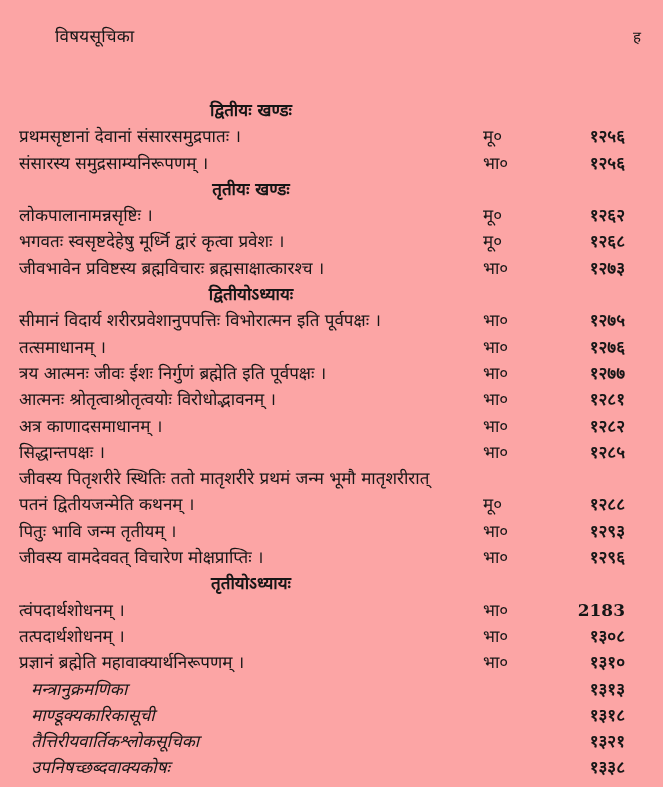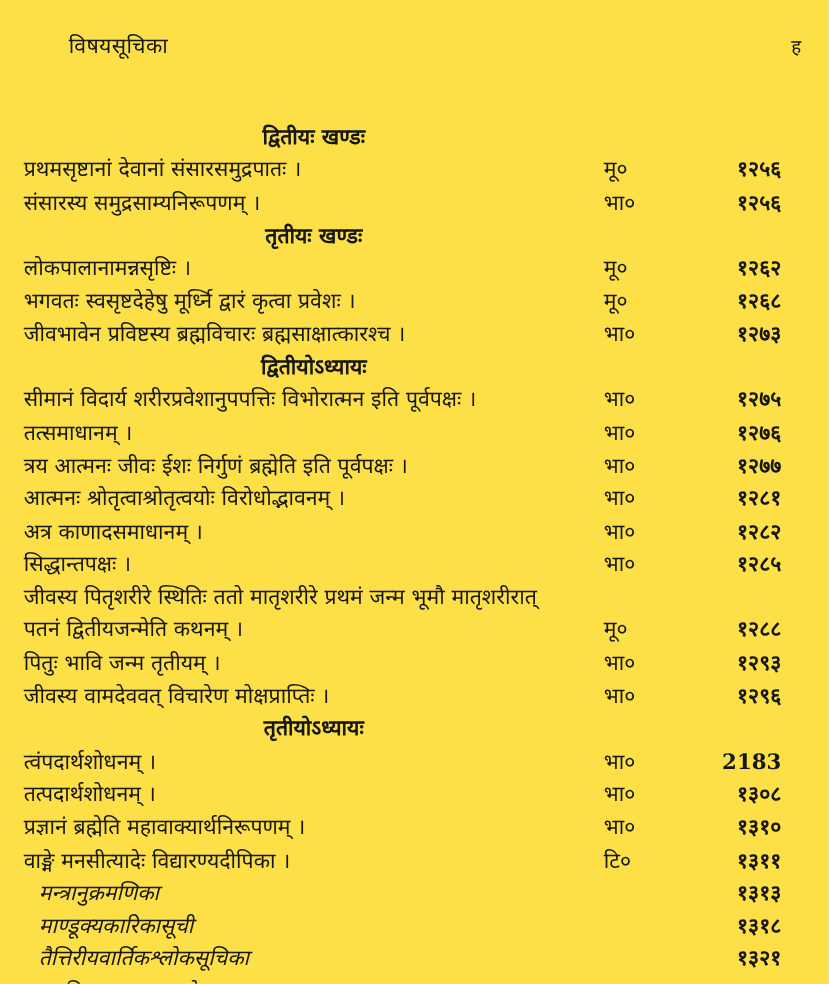--- a/index.html
+++ b/index.html
@@ -4,21 +4,21 @@
 <style>
   html,body{margin:0;padding:0;}
   body{
     background:#e8e8e8;
     font-family:"DejaVu Serif","Liberation Serif",serif;
   }
   .page{
     position:relative;
     width:663px;
     height:787px;
-    background:#fde047;
+    background:#fca5a5;
     color:#161616;
     overflow:hidden;
     box-sizing:border-box;
   }
   .page-header{
     display:flex;
     justify-content:space-between;
     align-items:baseline;
     padding:24px 22px 0 55px;
     font-size:17px;
@@ -167,25 +167,20 @@
       <div class="row entry">
         <span class="title">तत्पदार्थशोधनम् ।</span>
         <span class="src">भा०</span>
         <span class="page-num">१३०८</span>
       </div>
       <div class="row entry">
         <span class="title">प्रज्ञानं ब्रह्मेति महावाक्यार्थनिरूपणम् ।</span>
         <span class="src">भा०</span>
         <span class="page-num">१३१०</span>
       </div>
-      <div class="row entry">
-        <span class="title">वाङ्मे मनसीत्यादेः विद्यारण्यदीपिका ।</span>
-        <span class="src">टि०</span>
-        <span class="page-num">१३११</span>
-      </div>
       <div class="row entry emph">
         <span class="title">मन्त्रानुक्रमणिका</span>
         <span class="src"></span>
         <span class="page-num">१३१३</span>
       </div>
       <div class="row entry emph">
         <span class="title">माण्डूक्यकारिकासूची</span>
         <span class="src"></span>
         <span class="page-num">१३१८</span>
       </div>

